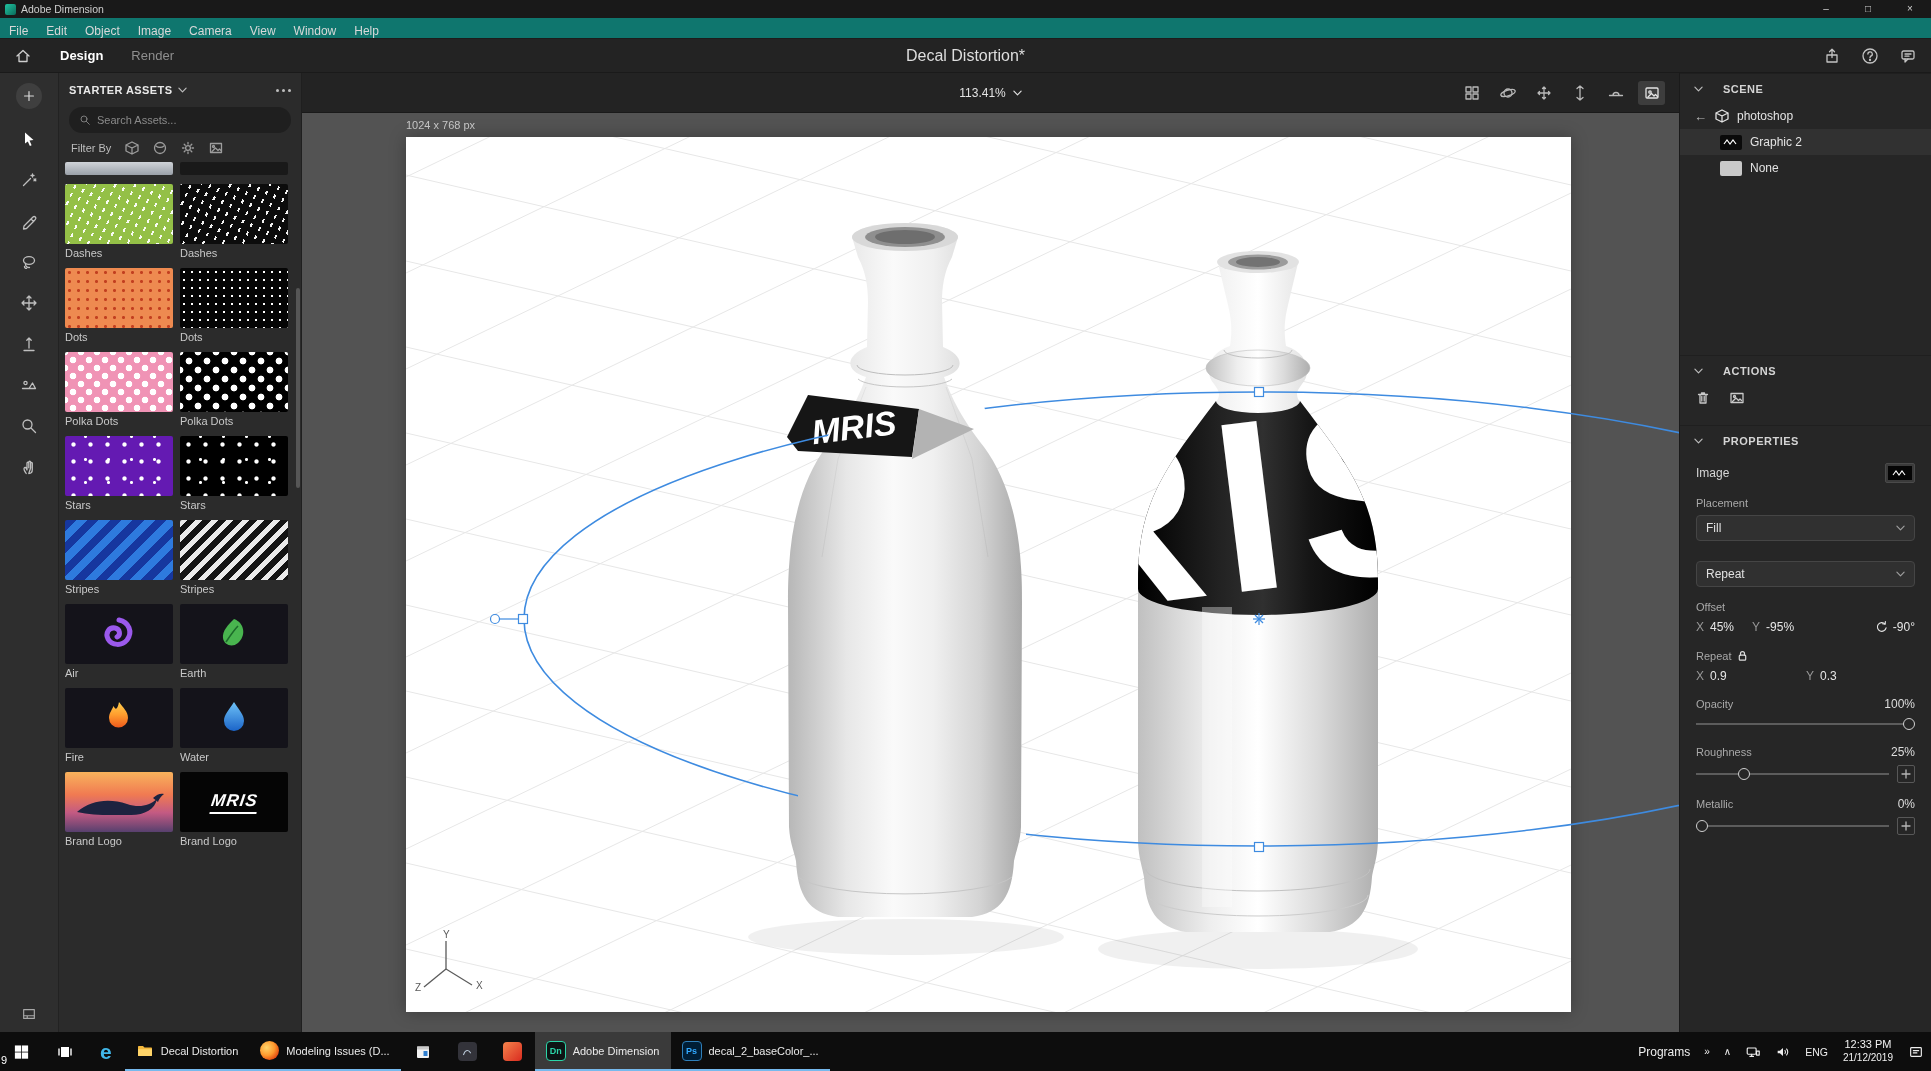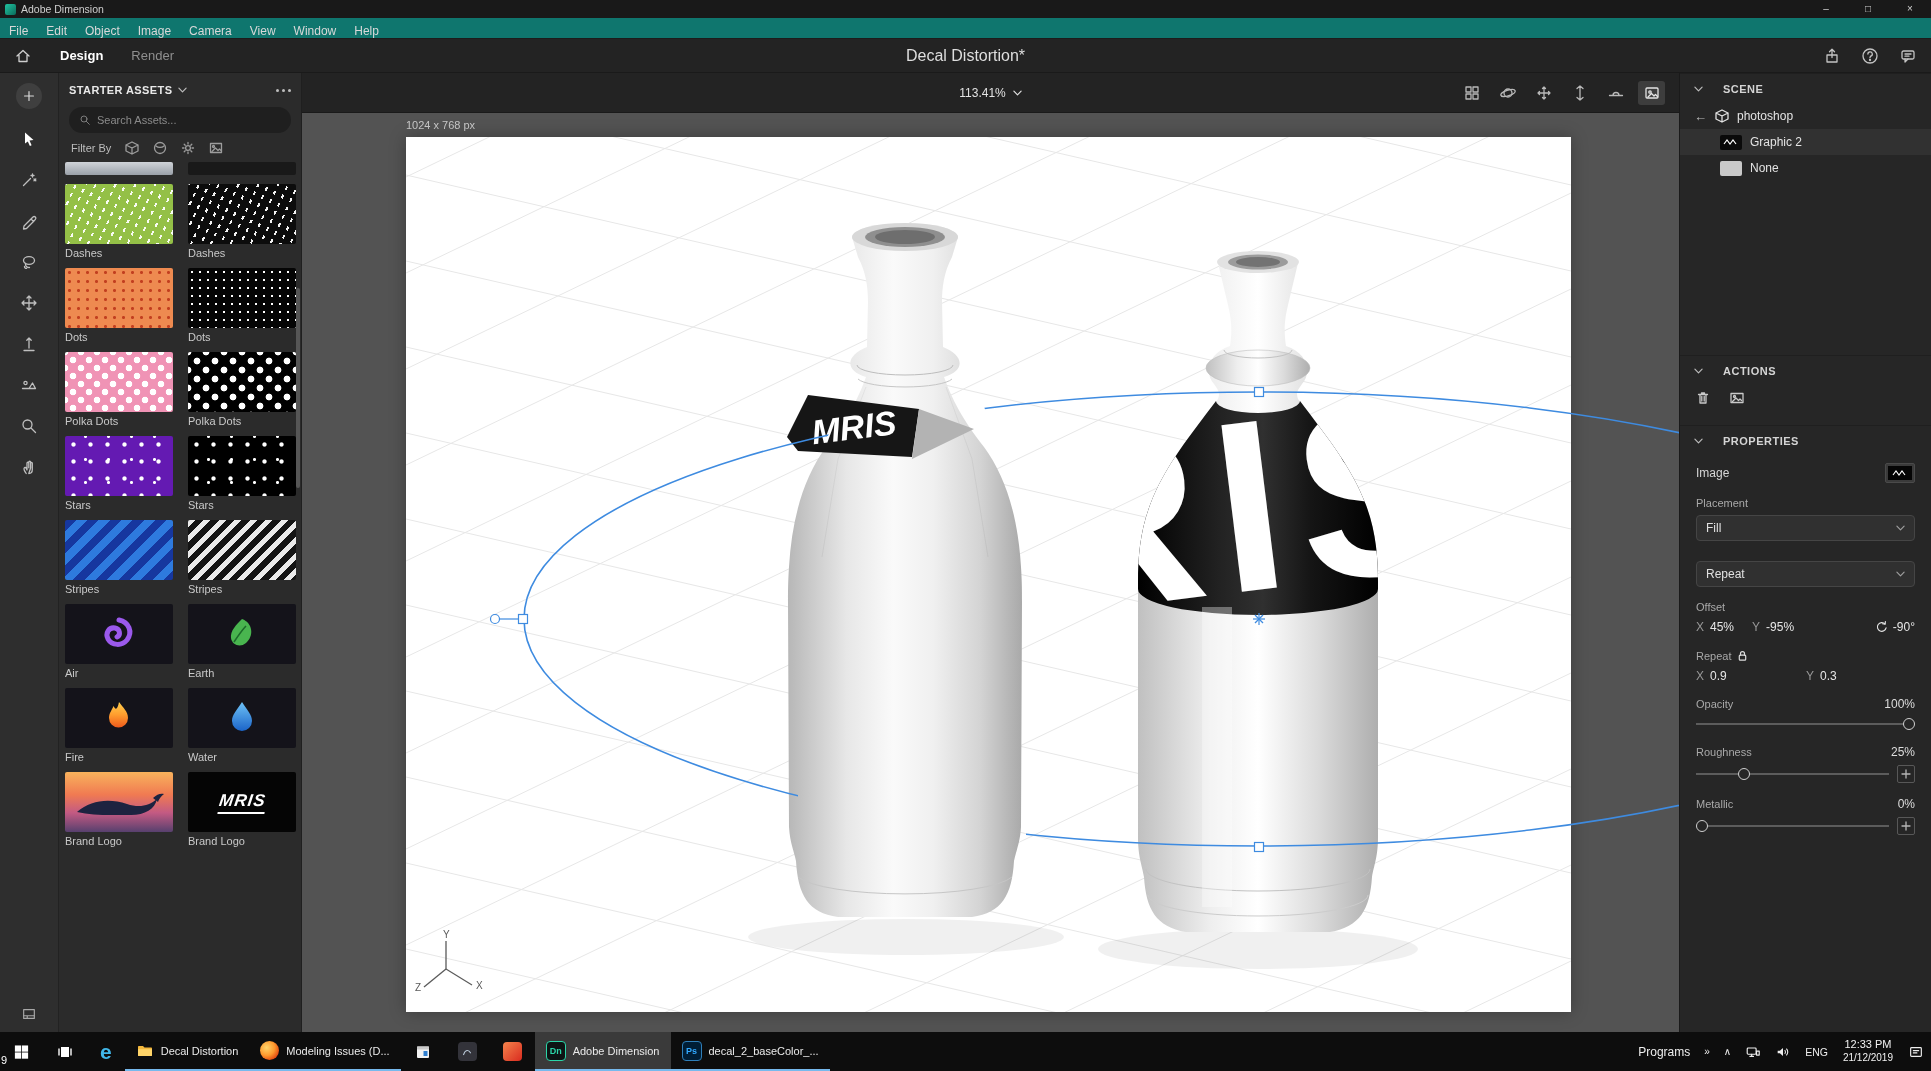--- a/index.html
+++ b/index.html
@@ -43,21 +43,21 @@
 .assets-title{font-size:11px;font-weight:bold;letter-spacing:.4px;color:#e9e9e9}
 .caret{color:#bdbdbd}
 .more-dots{margin-left:auto;display:flex;gap:3px}
 .more-dots i{width:3px;height:3px;border-radius:50%;background:#bdbdbd}
 .search{margin:0 10px 8px;height:26px;background:#1f1f1f;border-radius:13px;display:flex;align-items:center;padding:0 10px;gap:6px;color:#8a8a8a}
 .search input{flex:1;min-width:0;background:transparent;border:0;outline:0;color:#ddd;font-size:11px}
 .search input::placeholder{color:#8a8a8a}
 .filter-row{display:flex;align-items:center;gap:14px;padding:0 12px 7px;color:#bdbdbd;font-size:11px}
 .filter-row .ficon{color:#9c9c9c}
 .filter-row .ficon:first-of-type{margin-left:auto}
-.agrid{flex:1;overflow:hidden;padding:0 4px 0 6px;display:flex;flex-wrap:wrap;gap:9px 15px;align-content:flex-start}
+.agrid{flex:1;overflow:hidden;padding:0 4px 0 6px;display:flex;flex-wrap:wrap;gap:9px 7px;align-content:flex-start}
 .asset{width:108px}
 .thumb{width:108px;height:60px;border-radius:2px;position:relative;overflow:hidden;display:flex;align-items:center;justify-content:center}
 .thumb.cut{height:13px}
 .alabel{font-size:11px;color:#c9c9c9;margin-top:3px;white-space:nowrap}
 .p-sliver-a{background:linear-gradient(180deg,#cfd3d8,#9aa0a8)}
 .p-sliver-b{background:#191919}
 .p-dashes-green{background-color:#94c047;background-image:repeating-linear-gradient(25deg,rgba(148,192,71,0) 0 4px,#94c047 4px 9px),repeating-linear-gradient(115deg,rgba(255,255,255,.95) 0 2px,rgba(255,255,255,0) 2px 9px)}
 .p-dashes-black{background-color:#0c0c0c;background-image:repeating-linear-gradient(25deg,rgba(12,12,12,0) 0 4px,#0c0c0c 4px 9px),repeating-linear-gradient(115deg,rgba(255,255,255,.95) 0 2px,rgba(255,255,255,0) 2px 9px)}
 .p-dots-orange{background-color:#ee8a50;background-image:radial-gradient(circle,#c23f1f 1.2px,rgba(0,0,0,0) 1.8px);background-size:9px 9px}
 .p-dots-black{background-color:#050505;background-image:radial-gradient(circle,#fff 1px,rgba(0,0,0,0) 1.5px);background-size:8px 8px}

